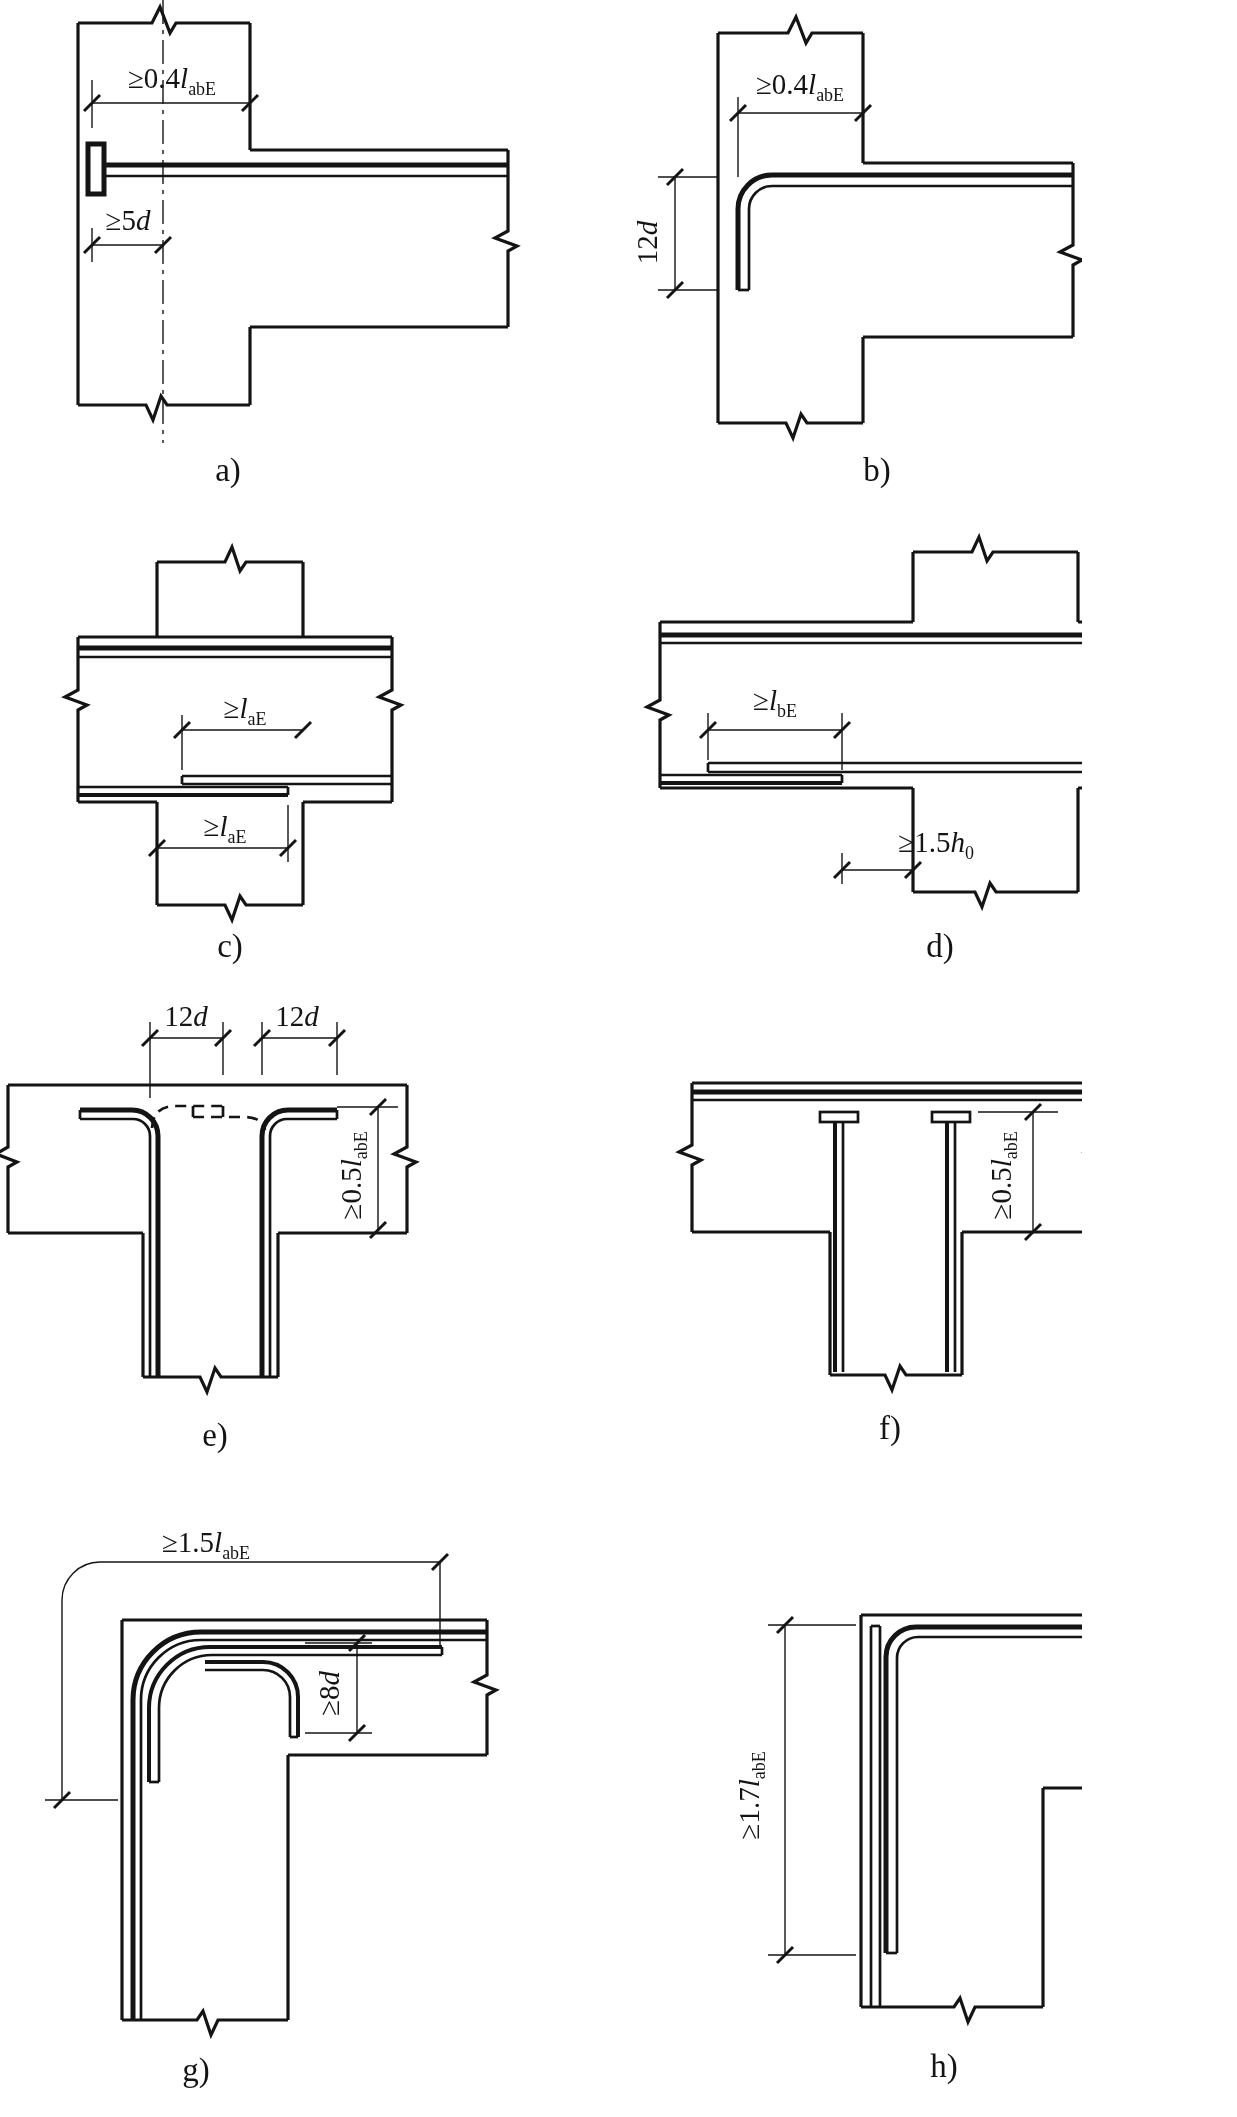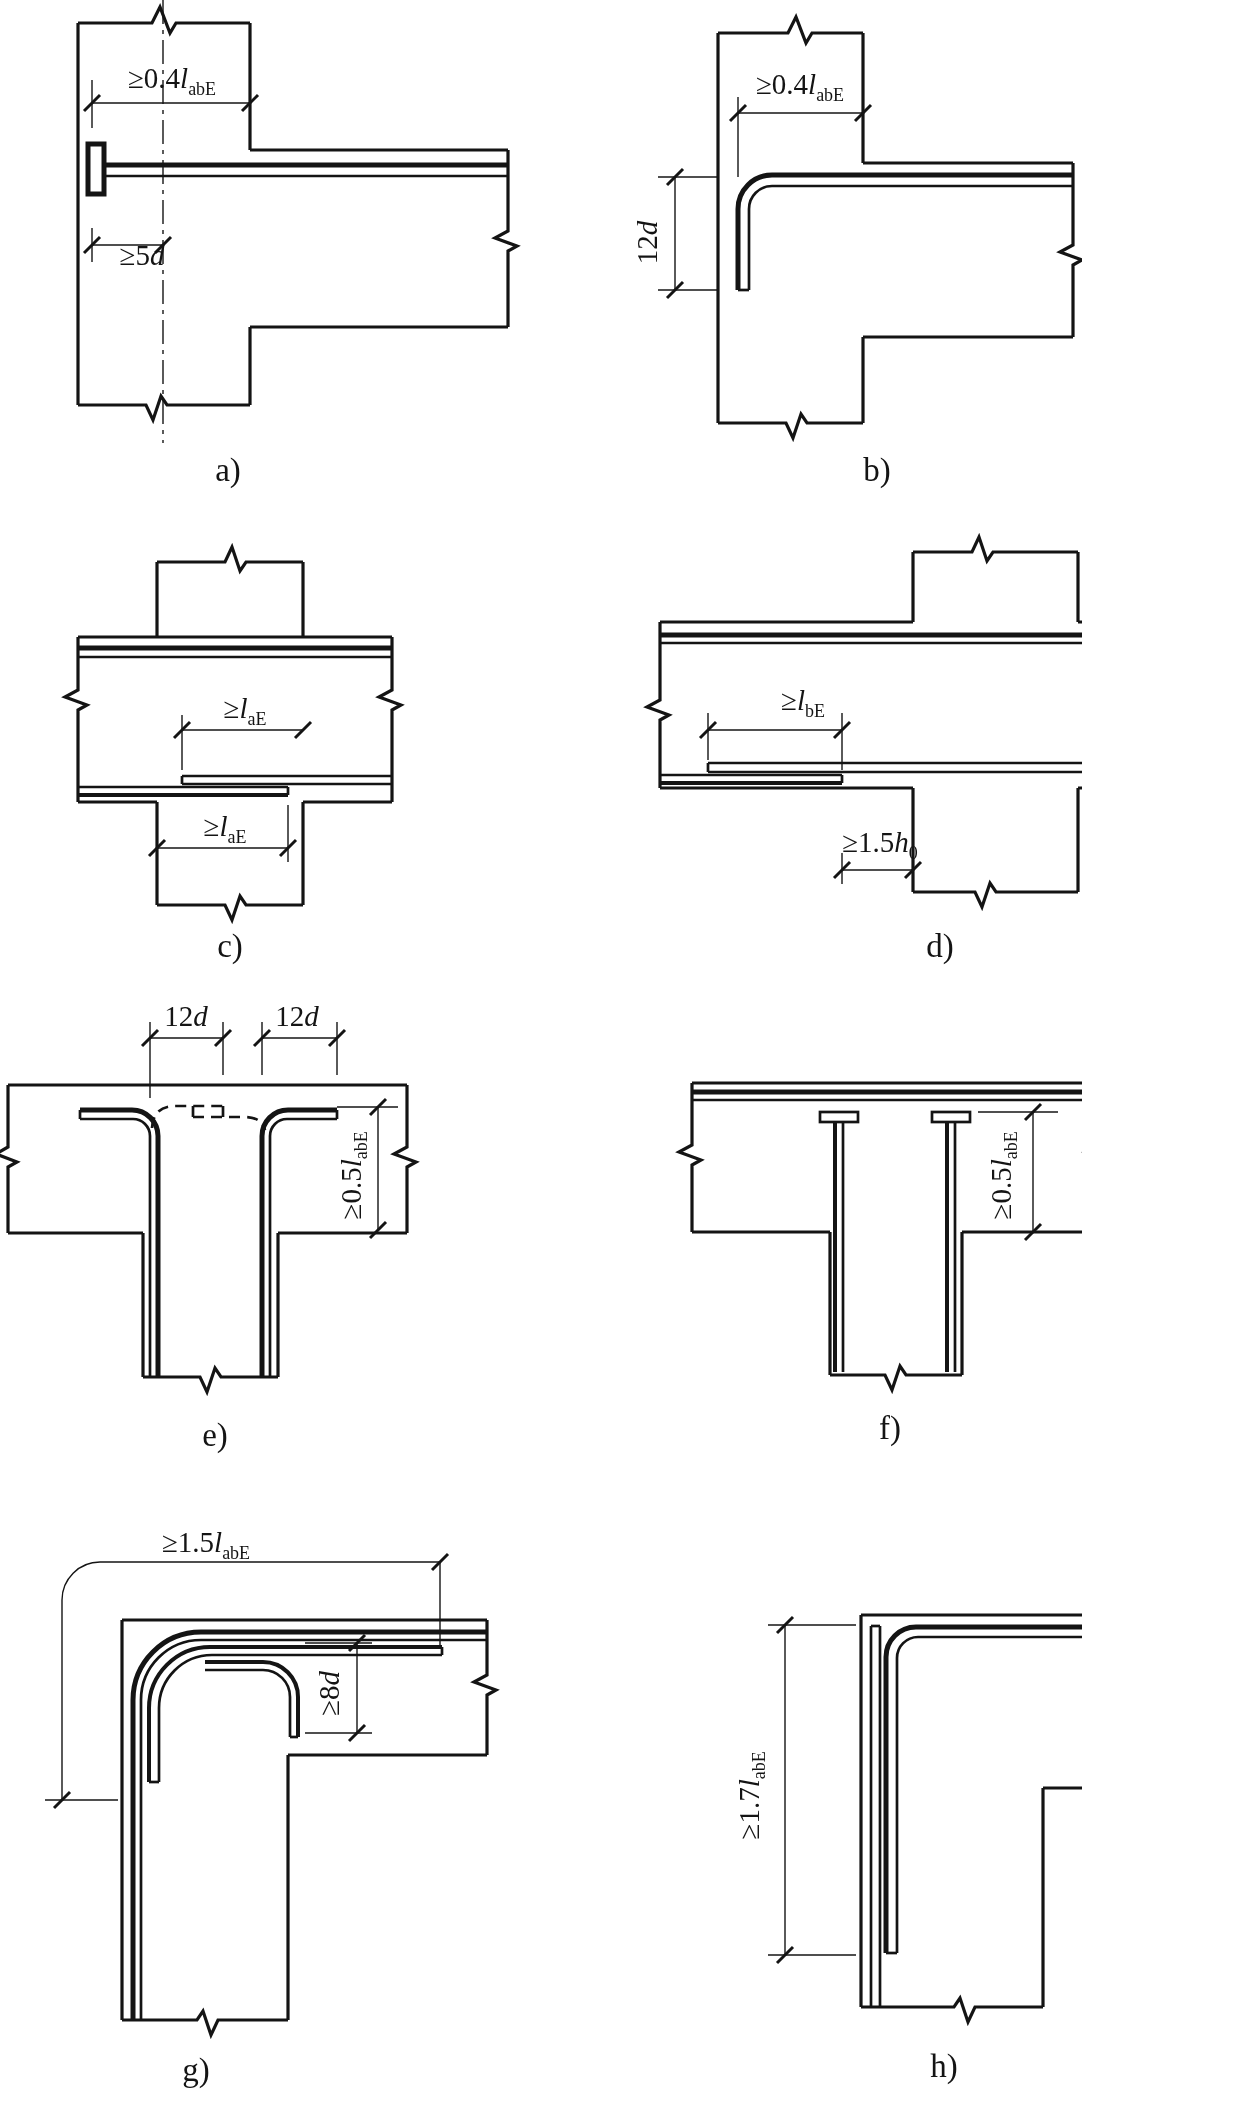--- a/index.html
+++ b/index.html
@@ -247,30 +247,30 @@
       <path class="b2" d="M 886,1953 H 897"></path>
       <path class="t" d="M 785,1625 V 1955"></path>
       <path class="t" d="M 768,1625 H 856"></path>
       <path class="t" d="M 768,1955 H 856"></path>
       <path class="tick" d="M 777,1633 L 793,1617"></path>
       <path class="tick" d="M 777,1963 L 793,1947"></path>
     </g>
   </svg>
 
   <div class="dimtext" style="left:62px;top:62px;"><span>≥0.4</span><span class="var">l</span><sub>abE</sub></div>
-  <div class="dimtext" style="left:32px;top:204px;margin-top:35px;"><span>≥5</span><span class="var">d</span><sub></sub></div>
+  <div class="dimtext" style="left:18px;top:204px;"><span>≥5</span><span class="var">d</span><sub></sub></div>
 
   <div class="dimtext" style="left:690px;top:68px;"><span>≥0.4</span><span class="var">l</span><sub>abE</sub></div>
   <div class="dimtext rot" style="left:542px;top:221px;"><span>12</span><span class="var">d</span><sub></sub></div>
 
   <div class="dimtext" style="left:135px;top:692px;"><span>≥</span><span class="var">l</span><sub>aE</sub></div>
   <div class="dimtext" style="left:115px;top:810px;"><span>≥</span><span class="var">l</span><sub>aE</sub></div>
 
-  <div class="dimtext" style="left:693px;top:684px;"><span>≥</span><span class="var">l</span><sub>bE</sub></div>
-  <div class="dimtext" style="left:770px;top:826px;"><span>≥1.5</span><span class="var">h</span><sub>0</sub></div>
+  <div class="dimtext" style="left:665px;top:684px;"><span>≥</span><span class="var">l</span><sub>bE</sub></div>
+  <div class="dimtext" style="left:754px;top:826px;text-align:right;"><span>≥1.5</span><span class="var">h</span><sub>0</sub></div>
 
   <div class="dimtext" style="left:76px;top:1000px;"><span>12</span><span class="var">d</span><sub></sub></div>
   <div class="dimtext" style="left:187px;top:1000px;"><span>12</span><span class="var">d</span><sub></sub></div>
   <div class="dimtext rot" style="left:246px;top:1154px;"><span>≥0.5</span><span class="var">l</span><sub>abE</sub></div>
 
   <div class="dimtext rot" style="left:896px;top:1154px;"><span>≥0.5</span><span class="var">l</span><sub>abE</sub></div>
 
   <div class="dimtext" style="left:96px;top:1526px;"><span>≥1.5</span><span class="var">l</span><sub>abE</sub></div>
   <div class="dimtext rot" style="left:224px;top:1672px;"><span>≥8</span><span class="var">d</span><sub></sub></div>
 

